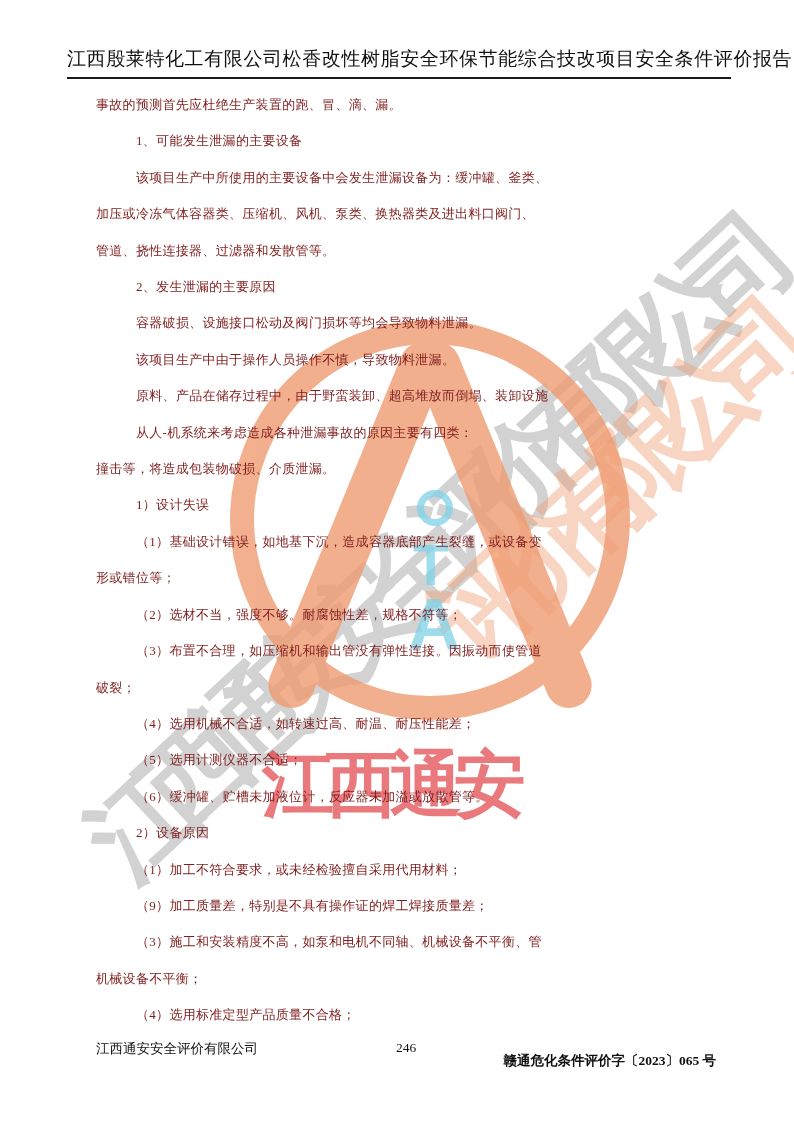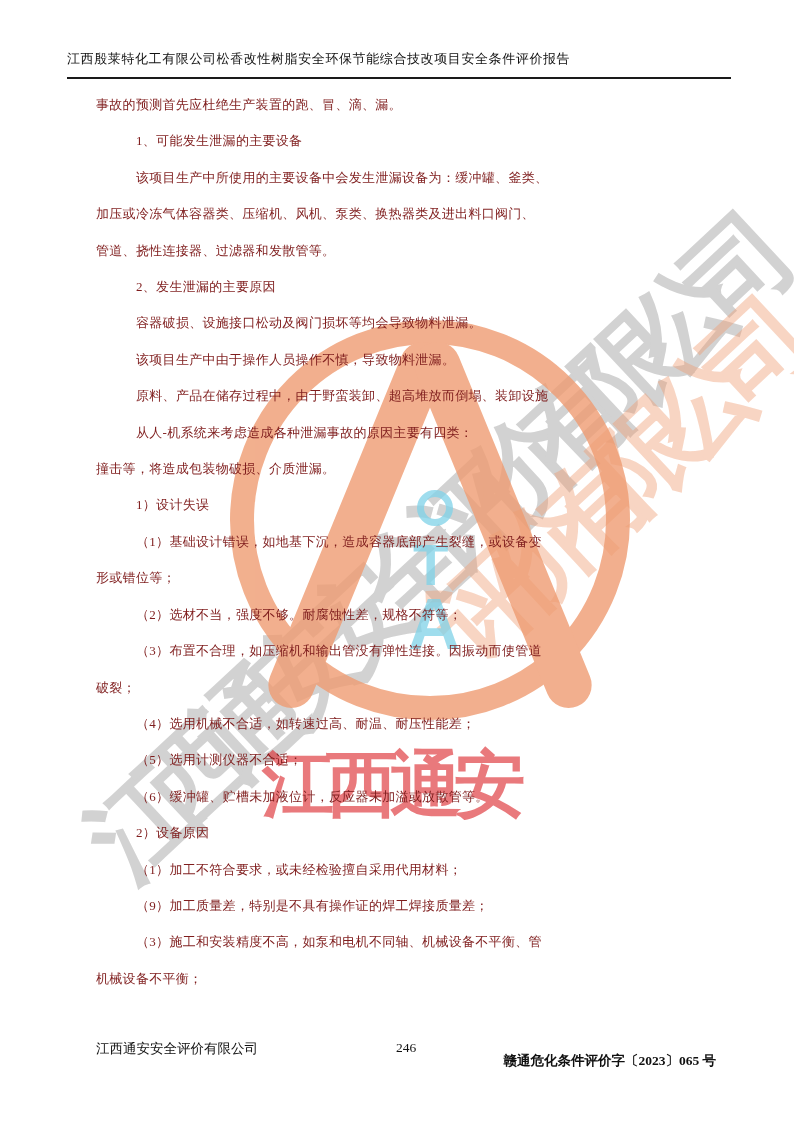--- a/index.html
+++ b/index.html
@@ -46,21 +46,21 @@
     font-size:72px;line-height:1.1;letter-spacing:-8px;white-space:nowrap;
     color:var(--red,#dc282d);opacity:.62;
   }
   
   .content{position:absolute;inset:0;z-index:1;}
   .header{
     position:absolute;left:67px;right:63px;top:44px;height:33px;
     border-bottom:2px solid #1a1a1a;
   }
   .header-title{
-    text-align:left;font-size:13px;letter-spacing:.6px;line-height:30px;
+    text-align:center;font-size:19px;letter-spacing:.6px;line-height:30px;
     white-space:nowrap;color:#111;
   }
   .body-text{position:absolute;left:96px;top:87px;width:636px;}
   .body-text .line{
     font-size:13px;line-height:36.4px;letter-spacing:.3px;
     white-space:nowrap;color:#7f1d1d;
   }
   .body-text .line.indent{padding-left:40px;}
   .footer{
     position:absolute;left:96px;right:78px;top:1040px;height:20px;
@@ -118,20 +118,21 @@
         <div class="line indent">（3）布置不合理，如压缩机和输出管没有弹性连接。因振动而使管道</div>
         <div class="line">破裂；</div>
         <div class="line indent">（4）选用机械不合适，如转速过高、耐温、耐压性能差；</div>
         <div class="line indent">（5）选用计测仪器不合适；</div>
         <div class="line indent">（6）缓冲罐、贮槽未加液位计，反应器未加溢或放散管等。</div>
         <div class="line indent">2）设备原因</div>
         <div class="line indent">（1）加工不符合要求，或未经检验擅自采用代用材料；</div>
         <div class="line indent">（9）加工质量差，特别是不具有操作证的焊工焊接质量差；</div>
         <div class="line indent">（3）施工和安装精度不高，如泵和电机不同轴、机械设备不平衡、管</div>
         <div class="line">机械设备不平衡；</div>
+        <div class="line indent">（4）选用标准定型产品质量不合格；</div>
       </div>
 
     <div class="footer">
       <span class="f-left">江西通安安全评价有限公司</span>
       <span class="f-center">246</span>
       <span class="f-right">赣通危化条件评价字〔2023〕065 号</span>
     </div>
   </div>
 
 </div>

